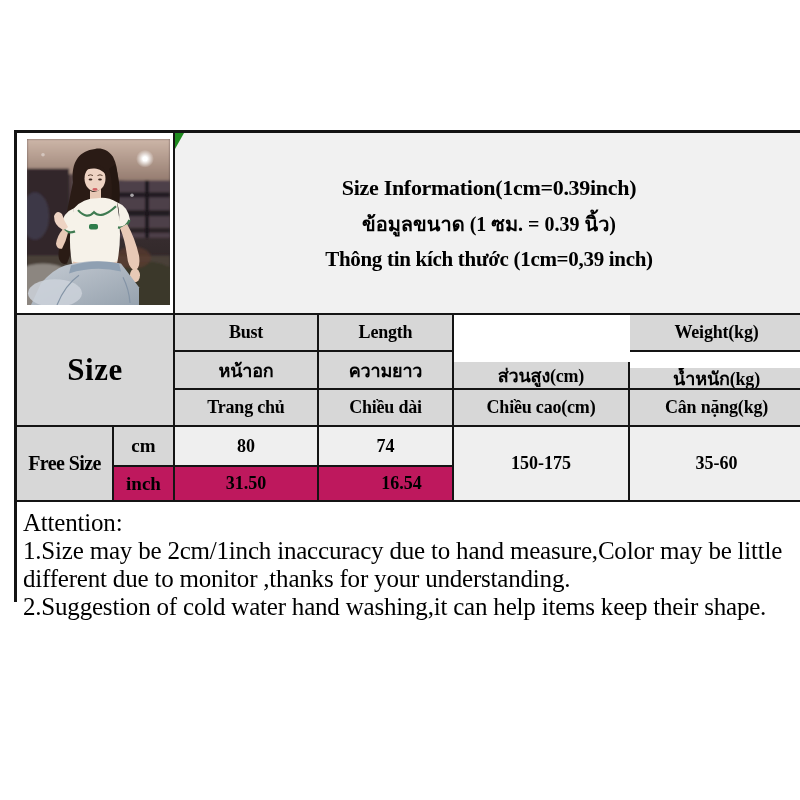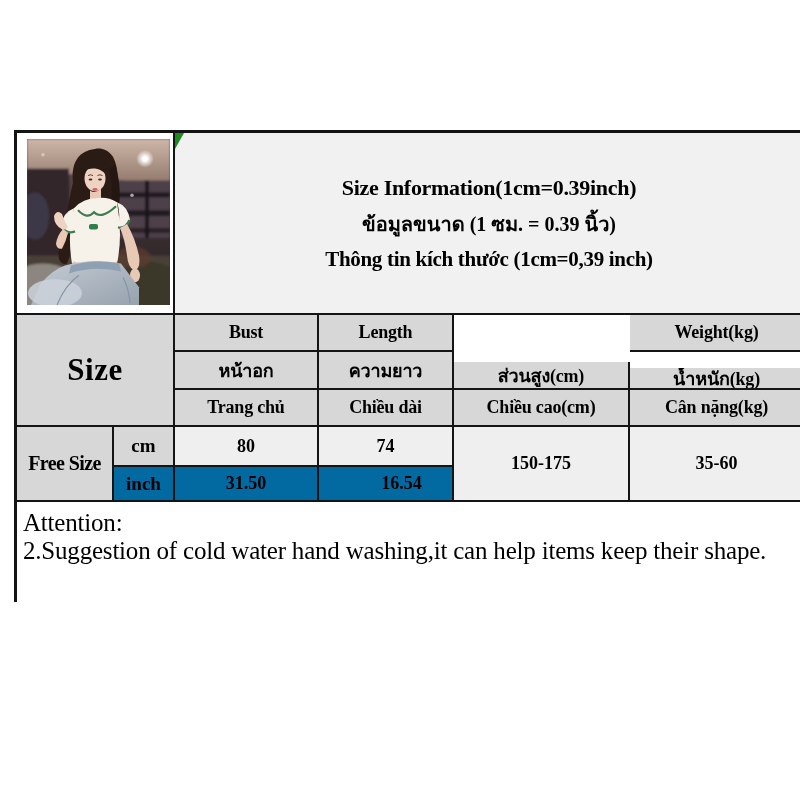--- a/index.html
+++ b/index.html
@@ -18,21 +18,21 @@
   .cell{
     box-sizing:border-box;
     border-right:2px solid var(--border,#141414);
     border-bottom:2px solid var(--border,#141414);
     display:flex;align-items:center;justify-content:center;
     font-weight:700;overflow:hidden;
   }
   .lastcol{border-right:none;}
   .hgray{background:var(--header-gray,#d7d7d7);}
   .vgray{background:var(--value-gray,#efefef);}
-  .white{background:#0369a1;}
+  .white{background:#be185d;}
 
   .photo-cell{grid-column:1/3;grid-row:1;background:#fff;padding:6px 3px 8px 10px;align-items:stretch;justify-content:stretch;}
   .photo-frame{width:100%;height:100%;}
   .photo-frame svg{display:block;width:100%;height:100%;}
 
   .title-cell{
     grid-column:3/7;grid-row:1;background:var(--title-bg,#f1f1f1);
     flex-direction:column;gap:7px;position:relative;border-right:none;
   }
   .corner-flag{
@@ -178,17 +178,18 @@
       <div class="cell vgray val" style="grid-column:4;grid-row:5;">74</div>
       <div class="cell white val" style="grid-column:3;grid-row:6;">31.50</div>
       <div class="cell white val" style="grid-column:4;grid-row:6;padding-left:32px;">16.54</div>
 
       <div class="cell vgray val range-h">150-175</div>
       <div class="cell vgray val range-w lastcol">35-60</div>
     </div>
 
     <div class="attention">
       <div>Attention:</div>
+      <div>1.Size may be 2cm/1inch inaccuracy due to hand measure,Color may be little different due to monitor ,thanks for your understanding.</div>
       <div>2.Suggestion of cold water hand washing,it can help items keep their shape.</div>
     </div>
 
   </div>
 </div>
 
 </body></html>

